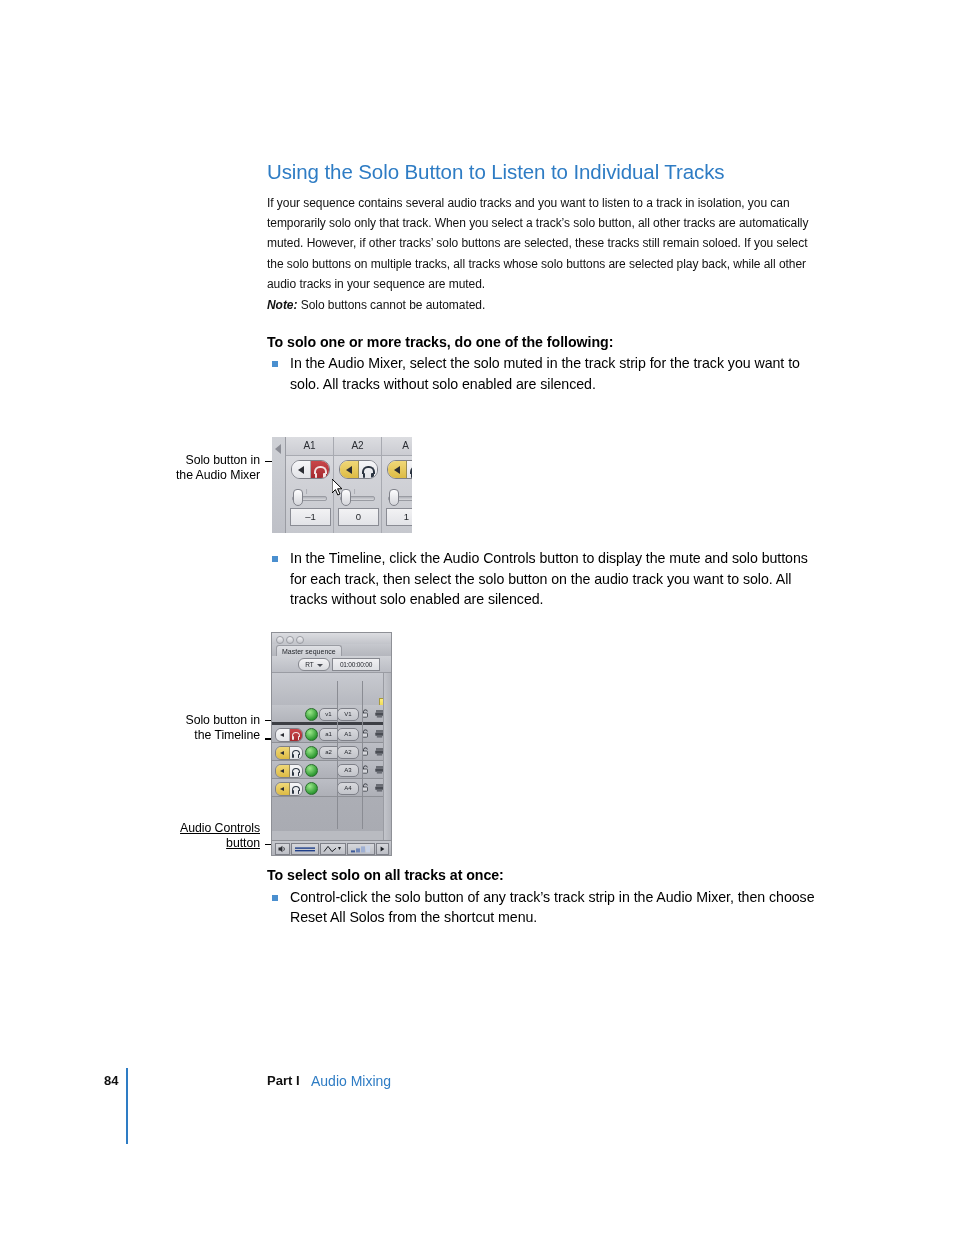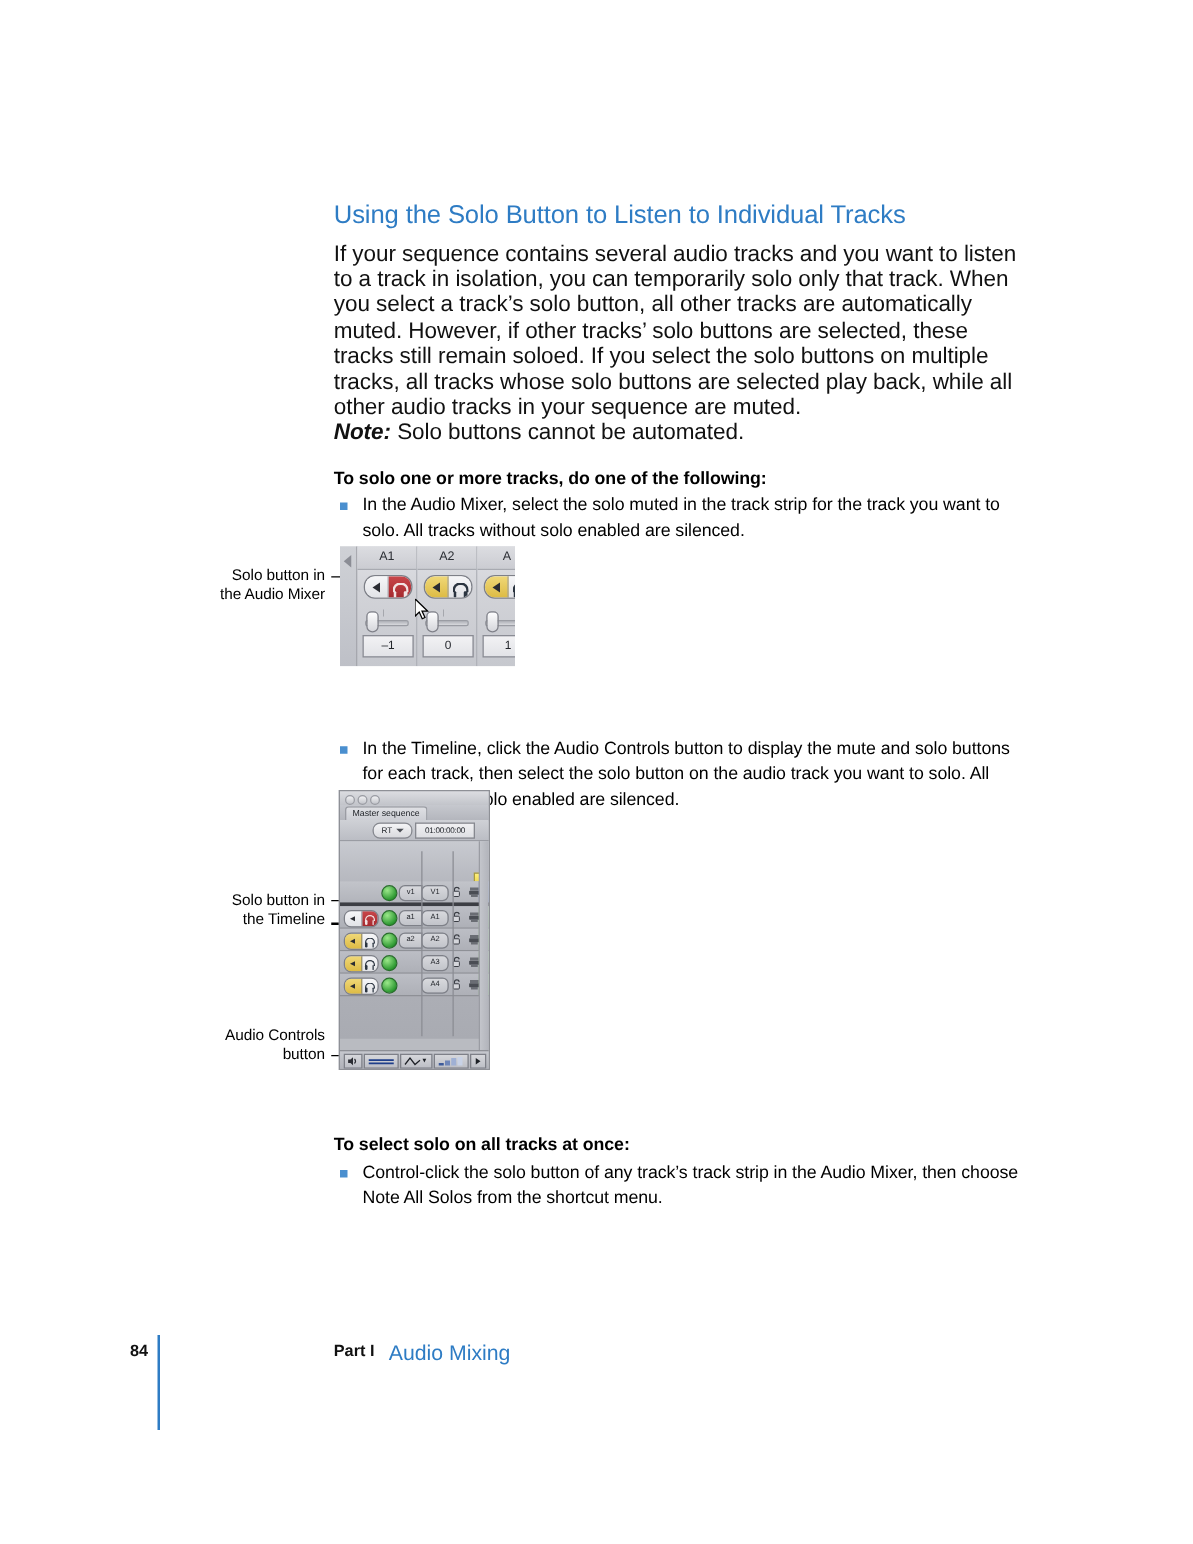--- a/index.html
+++ b/index.html
@@ -29,21 +29,21 @@
   }
   h1.section-title {
     font-size: 20.5px;
     font-weight: 400;
     color: #2E7CC4;
     margin: 0 0 9px 0;
     letter-spacing: -0.1px;
     line-height: 1.15;
   }
   p.body-text {
-    font-size: 18px;
+    font-size: 12px;
     line-height: 20.4px;
     margin: 0;
     color: #111111;
     letter-spacing: -0.05px;
   }
   .note-para {
     margin-top: 17px;
   }
   .note-label {
     font-style: italic;
@@ -526,21 +526,21 @@
     left: 267px;
     top: 5px;
     font-size: 13px;
     font-weight: bold;
     color: #111;
   }
   .foot-chapter {
     position: absolute;
     left: 311px;
     top: 5px;
-    font-size: 17px;
+    font-size: 14px;
     color: #2E7CC4;
   }
 </style>
 </head>
 <body>
 
 <div class="page">
 
   <div class="content">
 
@@ -571,21 +571,21 @@
       </li>
     </ul>
 
     <div style="height:256px"></div>
 
     <div class="task-head" style="margin-top:0">To select solo on all tracks at once:</div>
 
     <ul class="bullets">
       <li>
         <span class="sq"></span>
-        <span>Control-click the solo button of any track’s track strip in the Audio Mixer, then choose Note All Solos from the shortcut menu.</span>
+        <span>Control-click the solo button of any track’s track strip in the Audio Mixer, then choose Reset All Solos from the shortcut menu.</span>
       </li>
     </ul>
   </div>
 
   <div class="callout" style="left:120px; top:453px; width:140px;">
     <div>Solo button in</div>
     <div>the Audio Mixer</div>
   </div>
   <div class="leader" style="left:265px; top:461px; width:58px; height:1px;"></div>
   <div class="leader" style="left:322px; top:461px; width:1px; height:14px;"></div>
@@ -657,21 +657,21 @@
   </div>
 
   <div class="callout" style="left:120px; top:713px; width:140px;">
     <div>Solo button in</div>
     <div>the Timeline</div>
   </div>
   <div class="leader" style="left:265px; top:720px; width:20px; height:1px;"></div>
   <div class="leader" style="left:284px; top:720px; width:1px; height:19px;"></div>
   <div class="leader" style="left:265px; top:738px; width:124px; height:2px;"></div>
 
-  <div class="callout" style="left:120px; top:821px; width:140px;">
+  <div class="callout" style="left:120px; top:821px; width:140px;text-decoration:underline;">
     <div>Audio Controls</div>
     <div>button</div>
   </div>
   <div class="leader" style="left:265px; top:844px; width:12px; height:1px;"></div>
 
   <div class="tl-fig">
 
     <div class="tl-titlebar">
       <div class="tl-dot" style="left:4px"></div>
       <div class="tl-dot" style="left:14px"></div>

